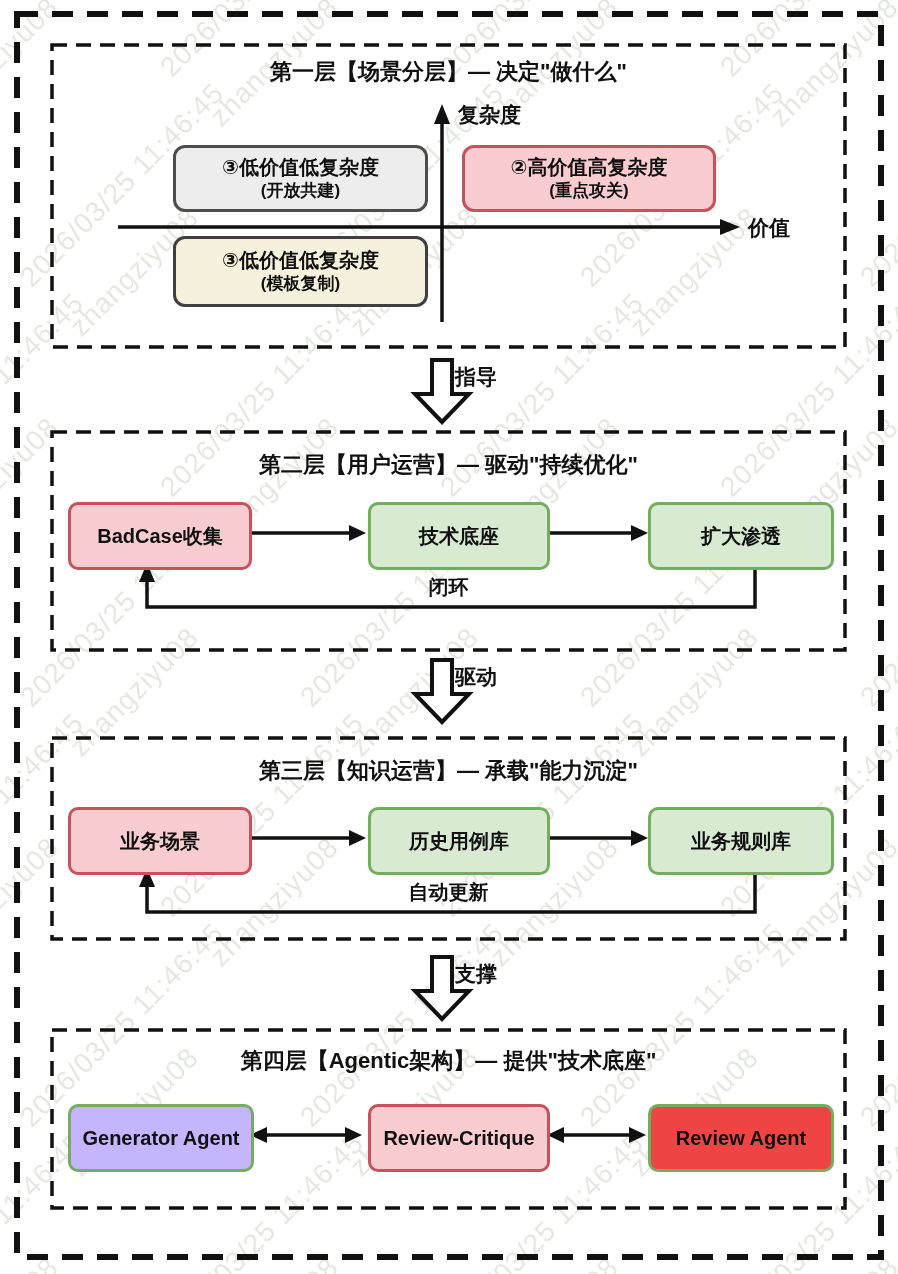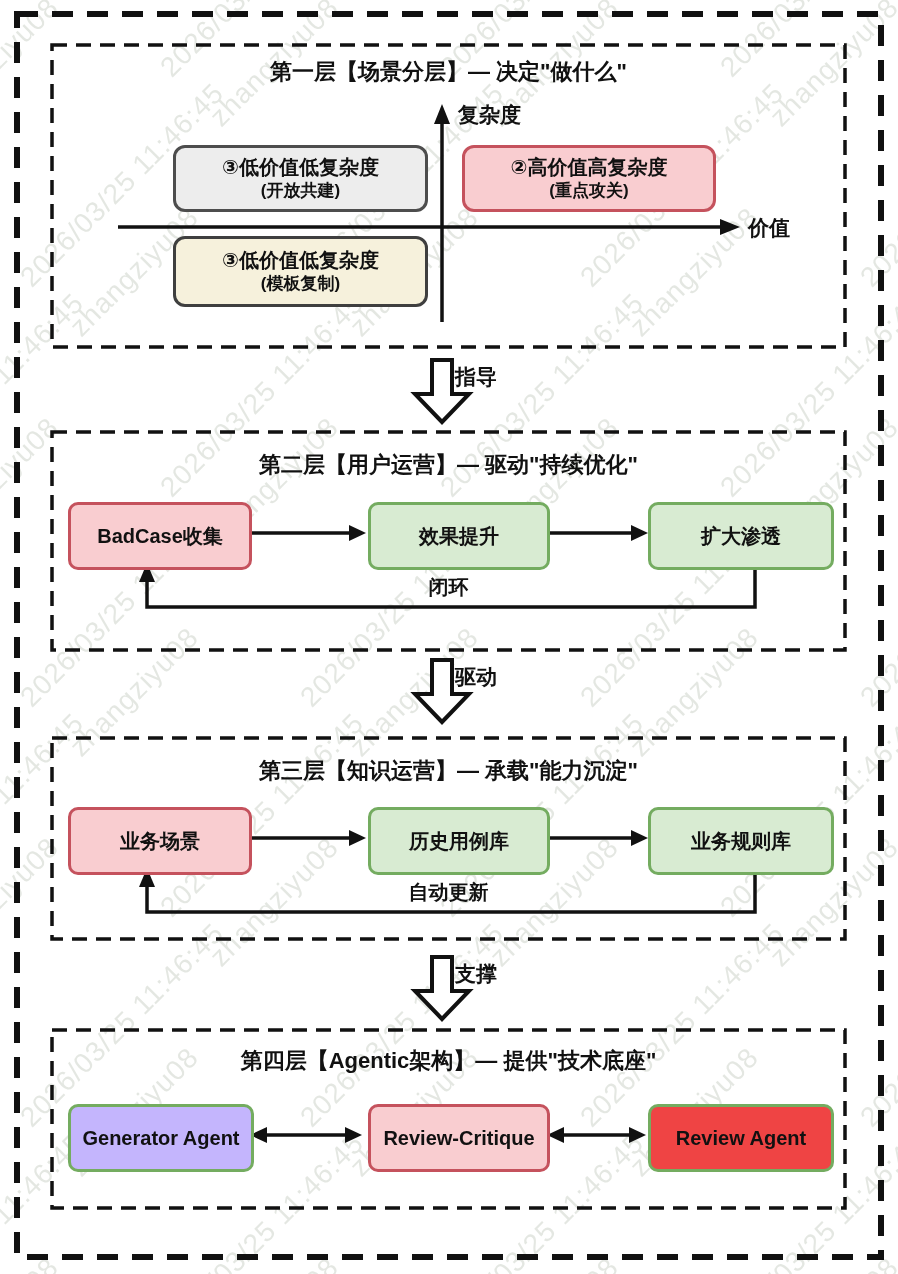--- a/index.html
+++ b/index.html
@@ -173,21 +173,21 @@
   </div>
 
   <div class="conn-label" style="left:455px;top:363px">指导</div>
 
   <div class="panel-title" style="top:450px">第二层【用户运营】— 驱动"持续优化"</div>
 
   <div class="node" style="left: 68px; top: 502px; width: 178px; height: 62px; background: rgb(249, 205, 208); border-color: rgb(197, 82, 93);">
     <span>BadCase收集</span>
   </div>
   <div class="node" style="left: 368px; top: 502px; width: 176px; height: 62px; background: rgb(216, 235, 210); border-color: rgb(116, 172, 96);">
-    <span>效果提升</span>
+    <span>技术底座</span>
   </div>
   <div class="node" style="left: 648px; top: 502px; width: 180px; height: 62px; background: rgb(216, 235, 210); border-color: rgb(116, 172, 96);">
     <span>扩大渗透</span>
   </div>
   <div class="loop-label" style="top:574px">闭环</div>
 
   <div class="conn-label" style="left:455px;top:663px">驱动</div>
 
   <div class="panel-title" style="top:756px">第三层【知识运营】— 承载"能力沉淀"</div>
 

